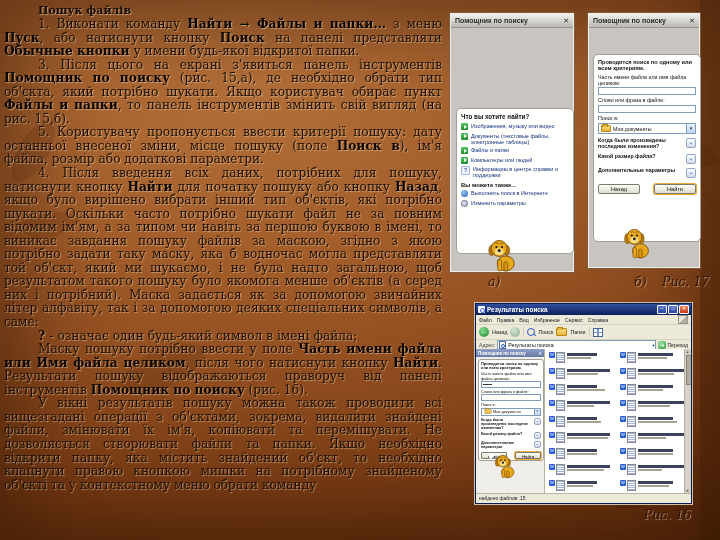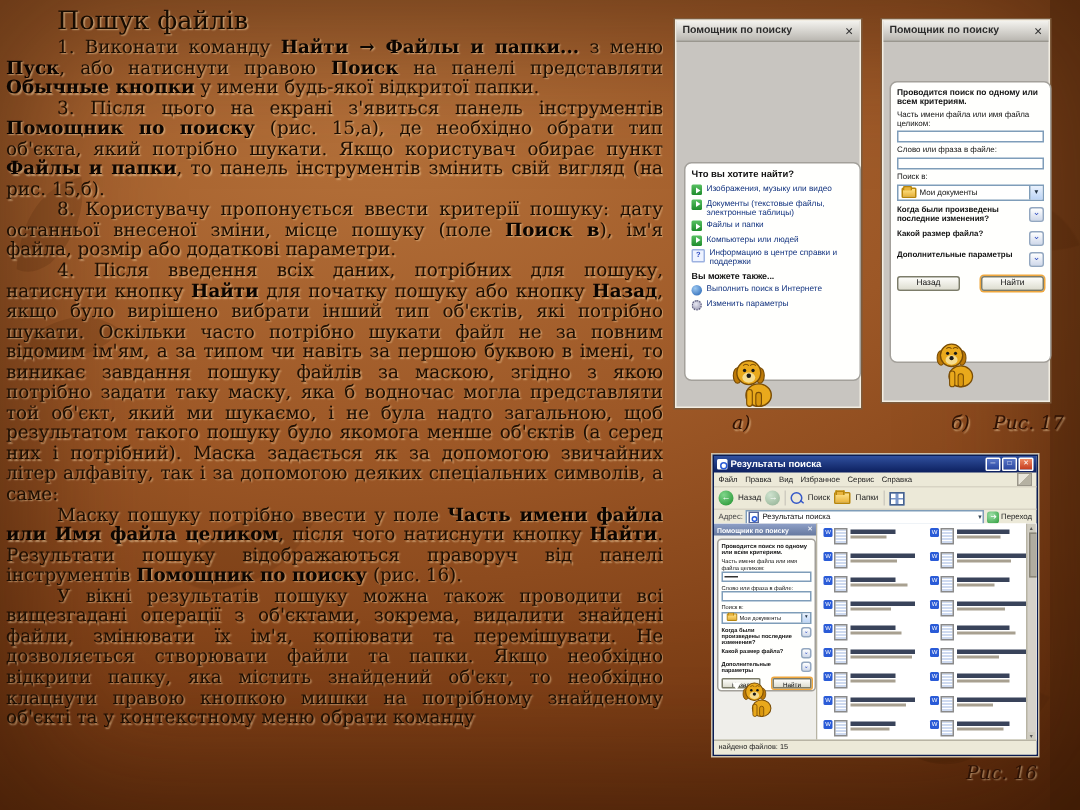--- a/index.html
+++ b/index.html
@@ -5,21 +5,21 @@
   html,body{margin:0;padding:0;}
   .slide{position:relative;width:720px;height:540px;overflow:hidden;
     font-family:"DejaVu Serif","Liberation Serif",serif;
     background:radial-gradient(900px 520px at 35% 16%, #b5713a 0%, #9c5726 42%, #7e3f16 74%, #5e2b0c 100%);}
   .slide::after{content:"";position:absolute;inset:0;pointer-events:none;
     box-shadow:inset 0 0 90px 18px rgba(40,15,0,.5);}
   .bgdecor{position:absolute;inset:0;}
 
   
   .text-col{position:absolute;left:4px;top:4px;width:438px;height:534px;overflow:hidden;z-index:2;}
-  .slide-title{margin:0 0 1px 34px;font-size:17px;font-weight:normal;color:#160b01;
+  .slide-title{margin:0 0 1px 34px;font-size:11px;font-weight:bold;color:#160b01;
     text-shadow:1px 1px 1px rgba(255,226,178,.55);}
   .para{margin:0;text-indent:34px;font-size:12.2px;line-height:13.55px;text-align:justify;
     color:#1d0f03;text-shadow:1px 1px 1px rgba(255,226,178,.5);}
   .para .b{font-weight:bold;color:#0b0501;}
 
   
   .panel{position:absolute;background:#c8c5c0;border:1px solid #f2ede2;box-shadow:0 0 0 1px #7d5b3c;z-index:2;
     font-family:"Liberation Sans","DejaVu Sans",sans-serif;}
   .ptitle{height:13px;background:linear-gradient(#f3f2ee,#bab7b1);border-bottom:1px solid #9a978f;
     display:flex;align-items:center;justify-content:space-between;padding:0 4px;
@@ -191,24 +191,25 @@
     <use href="#leaf" x="0" y="0" width="100" height="84" transform="translate(600 440) rotate(20 50 42)"></use>
     <use href="#leaf" x="0" y="0" width="70" height="60" transform="translate(650 120) rotate(60 35 30)"></use>
   </g>
   <circle cx="630" cy="470" r="36" fill="none" stroke="#3a1c06" stroke-width="7" opacity="0.20"></circle>
   <circle cx="630" cy="470" r="18" fill="none" stroke="#3a1c06" stroke-width="5" opacity="0.16"></circle>
 </svg>
 
 <div class="text-col">
   <h1 class="slide-title">Пошук файлів</h1>
 
-      <p class="para"><span>1. Виконати команду </span><span class="b">Найти → Файлы и папки...</span><span> з меню </span><span class="b">Пуск</span><span>, або натиснути правою </span><span class="b">Поиск</span><span> на панелі представляти </span><span class="b">Обычные кнопки</span><span> у имени будь-якої відкритої папки.</span></p>
+      <p class="para"><span>1. Виконати команду </span><span class="b">Найти → Файлы и папки...</span><span> з меню </span><span class="b">Пуск</span><span>, або натиснути кнопку </span><span class="b">Поиск</span><span> на панелі представляти </span><span class="b">Обычные кнопки</span><span> у имени будь-якої відкритої папки.</span></p>
       <p class="para"><span>3. Після цього на екрані з'явиться панель інструментів </span><span class="b">Помощник по поиску</span><span> (рис. 15,а), де необхідно обрати тип об'єкта, який потрібно шукати. Якщо користувач обирає пункт </span><span class="b">Файлы и папки</span><span>, то панель інструментів змінить свій вигляд (на рис. 15,б).</span></p>
-      <p class="para"><span>8. Користувачу пропонується ввести критерії пошуку: дату останньої внесеної зміни, місце пошуку (поле </span><span class="b">Поиск в</span><span>), ім'я файла, розмір або додаткові параметри.</span></p>
+      <p class="para"><span>5. Користувачу пропонується ввести критерії пошуку: дату останньої внесеної зміни, місце пошуку (поле </span><span class="b">Поиск в</span><span>), ім'я файла, розмір або додаткові параметри.</span></p>
       <p class="para"><span>4. Після введення всіх даних, потрібних для пошуку, натиснути кнопку </span><span class="b">Найти</span><span> для початку пошуку або кнопку </span><span class="b">Назад</span><span>, якщо було вирішено вибрати інший тип об'єктів, які потрібно шукати. Оскільки часто потрібно шукати файл не за повним відомим ім'ям, а за типом чи навіть за першою буквою в імені, то виникає завдання пошуку файлів за маскою, згідно з якою потрібно задати таку маску, яка б водночас могла представляти той об'єкт, який ми шукаємо, і не була надто загальною, щоб результатом такого пошуку було якомога менше об'єктів (а серед них і потрібний). Маска задається як за допомогою звичайних літер алфавіту, так і за допомогою деяких спеціальних символів, а саме:</span></p>
+      <p class="para"><span class="b">? </span><span>- означає один будь-який символ в імені файла;</span></p>
       <p class="para"><span>Маску пошуку потрібно ввести у поле </span><span class="b">Часть имени файла или Имя файла целиком</span><span>, після чого натиснути кнопку </span><span class="b">Найти</span><span>. Результати пошуку відображаються праворуч від панелі інструментів </span><span class="b">Помощник по поиску</span><span> (рис. 16).</span></p>
       <p class="para"><span>У вікні результатів пошуку можна також проводити всі вищезгадані операції з об'єктами, зокрема, видалити знайдені файли, змінювати їх ім'я, копіювати та перемішувати. Не дозволяється створювати файли та папки. Якщо необхідно відкрити папку, яка містить знайдений об'єкт, то необхідно клацнути правою кнопкою мишки на потрібному знайденому об'єкті та у контекстному меню обрати команду </span></p>
     </div>
 
 <div class="panel f15a">
   <div class="ptitle">
     <span>Помощник по поиску</span>
     <span class="px">✕</span>
   </div>
   <div class="pbody">

